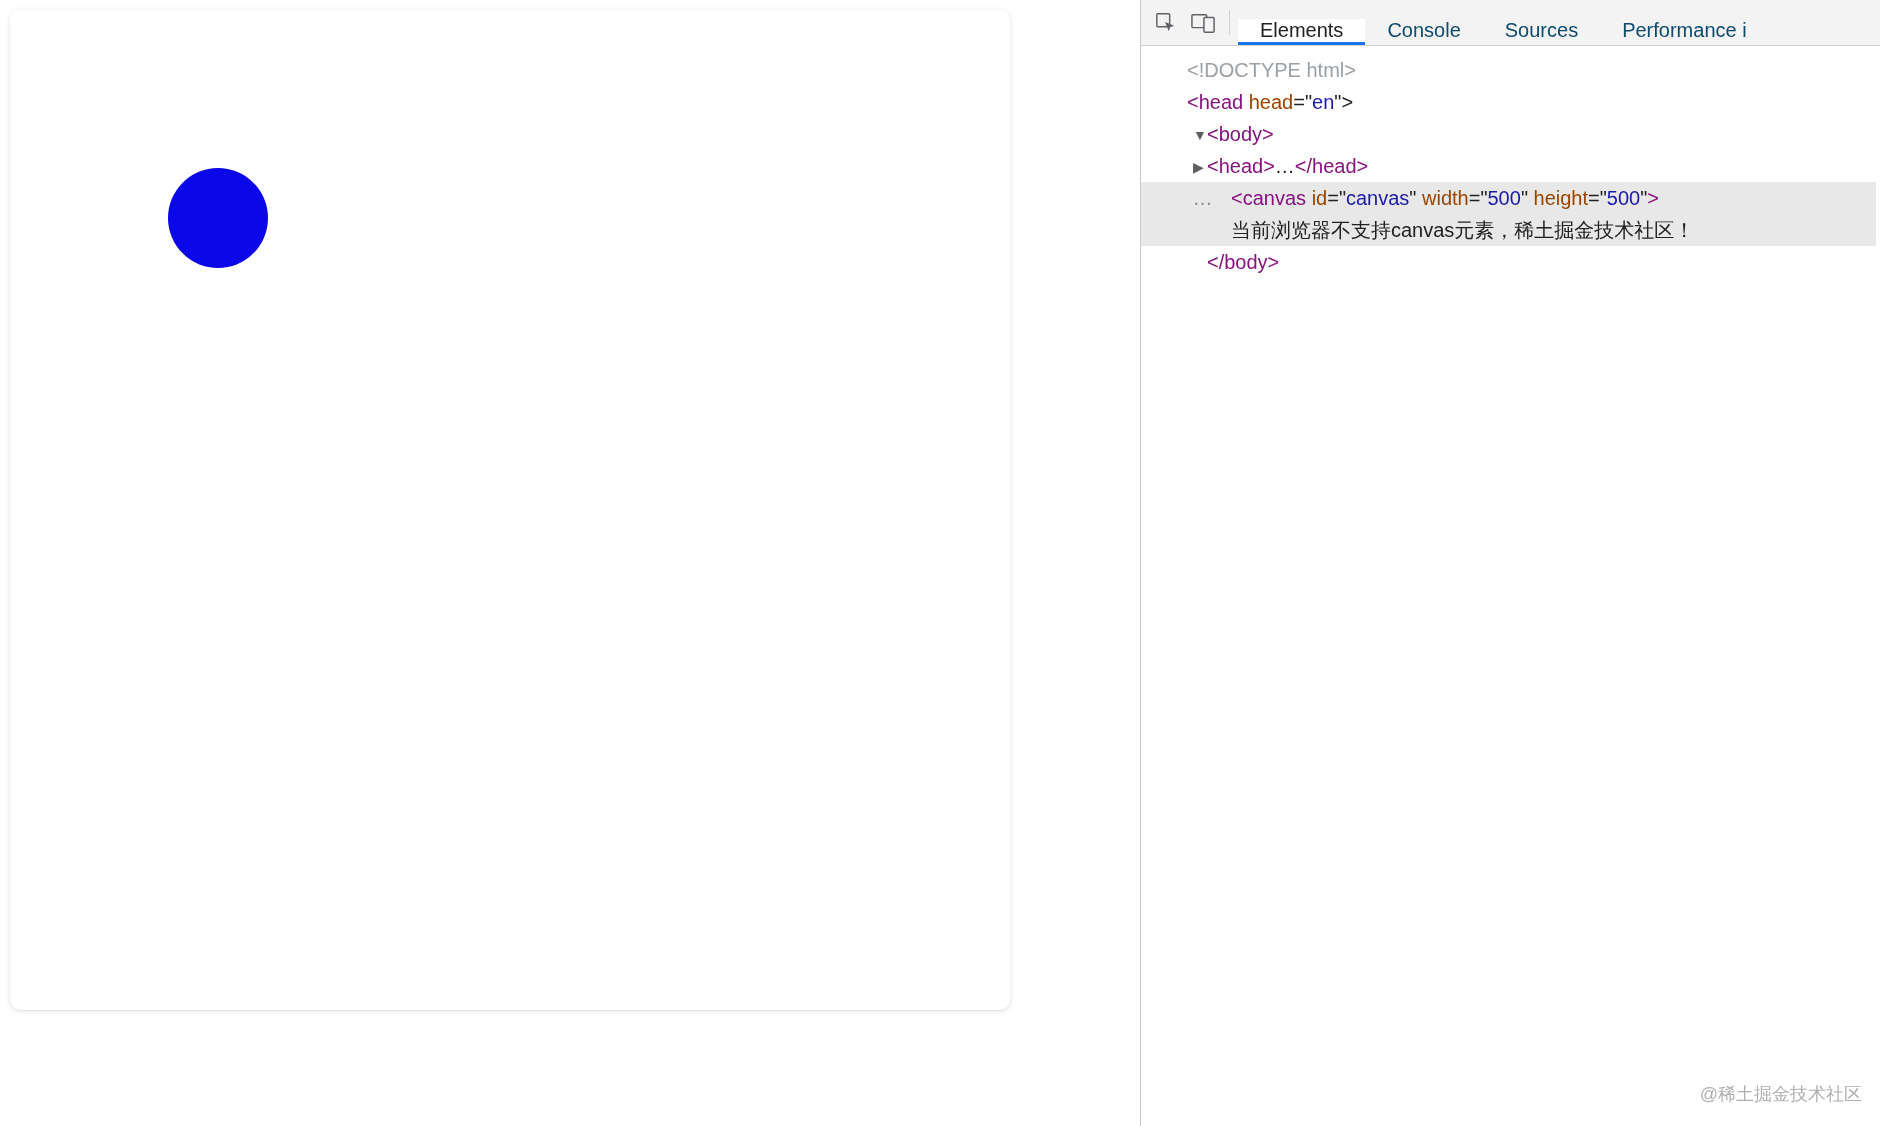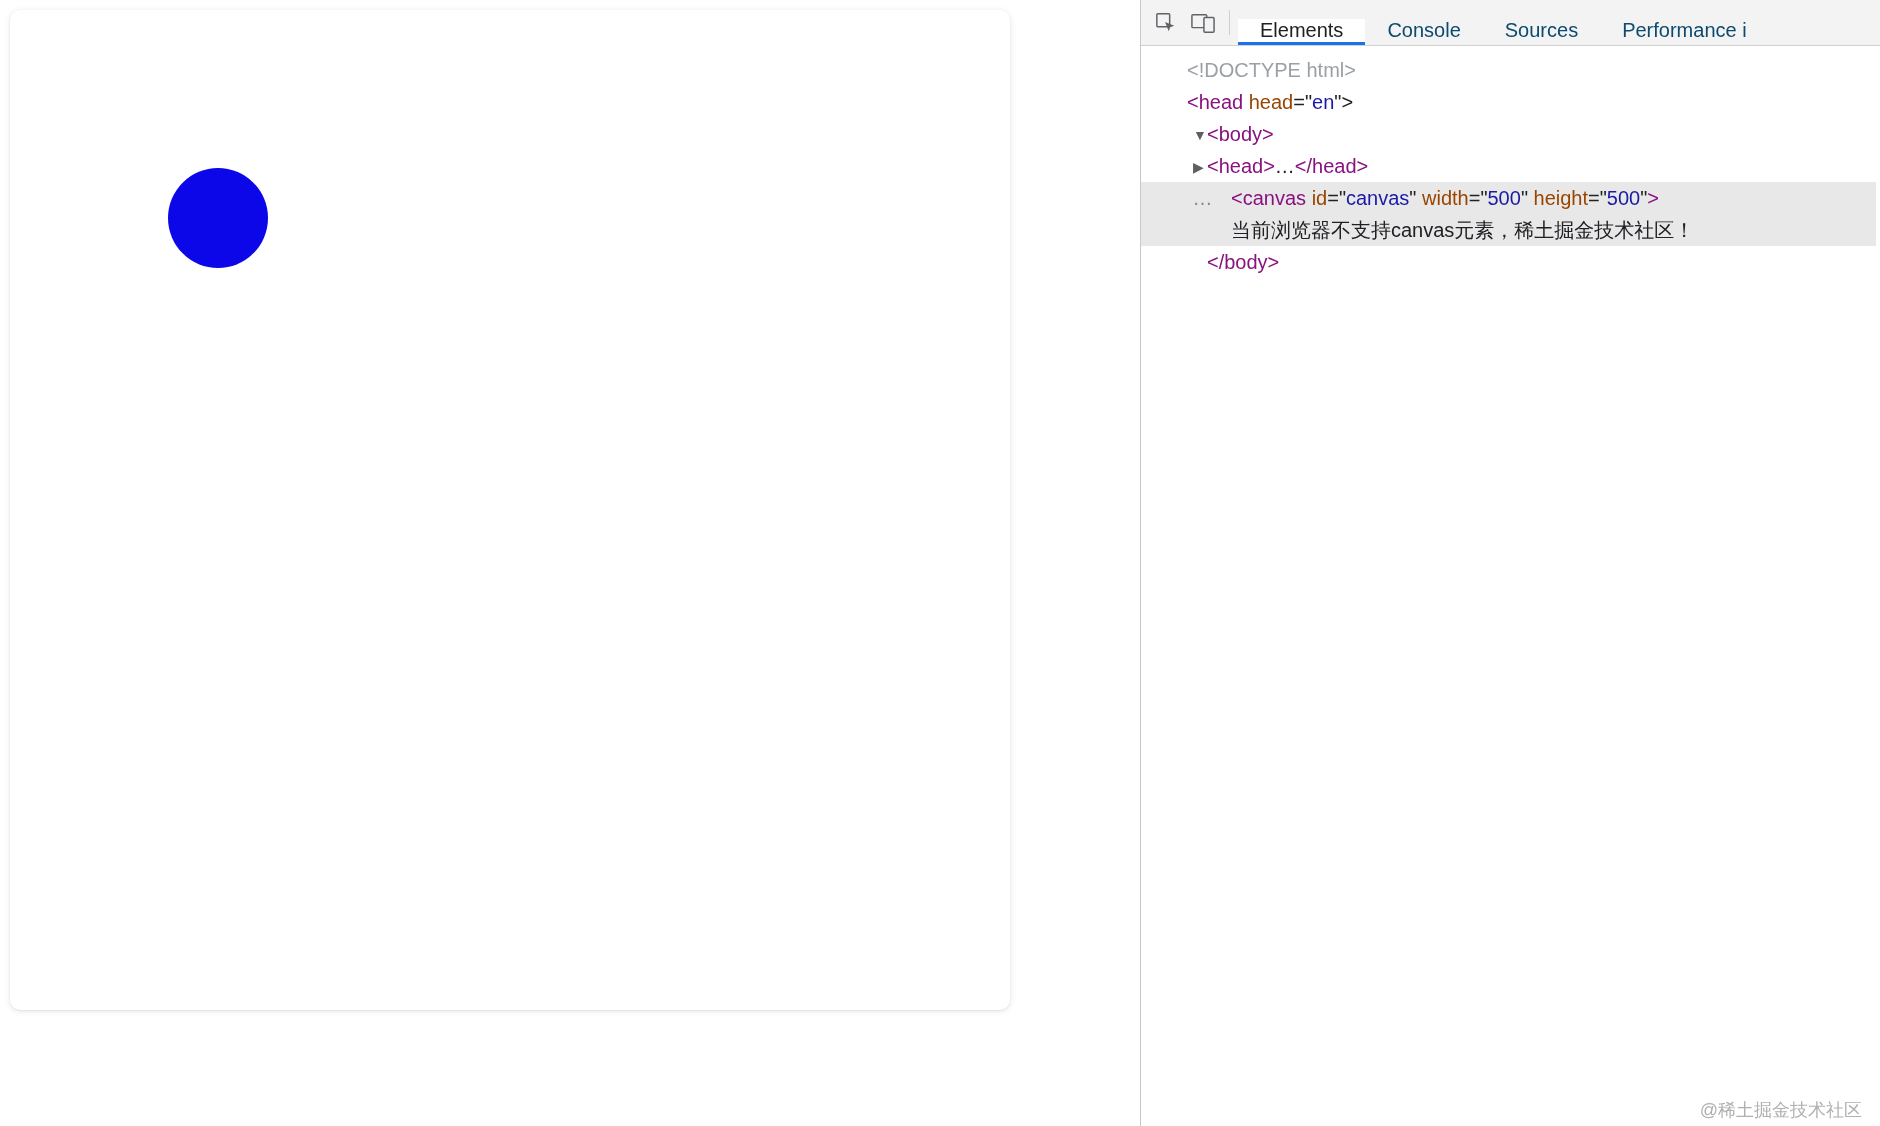--- a/index.html
+++ b/index.html
@@ -107,21 +107,21 @@
     }
     .tag { color: #881280; }
     .attr-name { color: #994500; }
     .attr-val { color: #1a1aa6; }
     .plain { color: #202124; }
     .muted { color: #9aa0a6; }
     .italic { font-style: italic; }
     .selected-marker { letter-spacing: 1px; color: #888; }
     .watermark {
       position: absolute;
-      bottom: 4px;
+      bottom: 20px;
       right: 18px;
       color: #b0b0b0;
       font-size: 18px;
     }
   </style>
 </head>
 <body>
 
 <div class="page-left">
   <div class="rendered-card">

